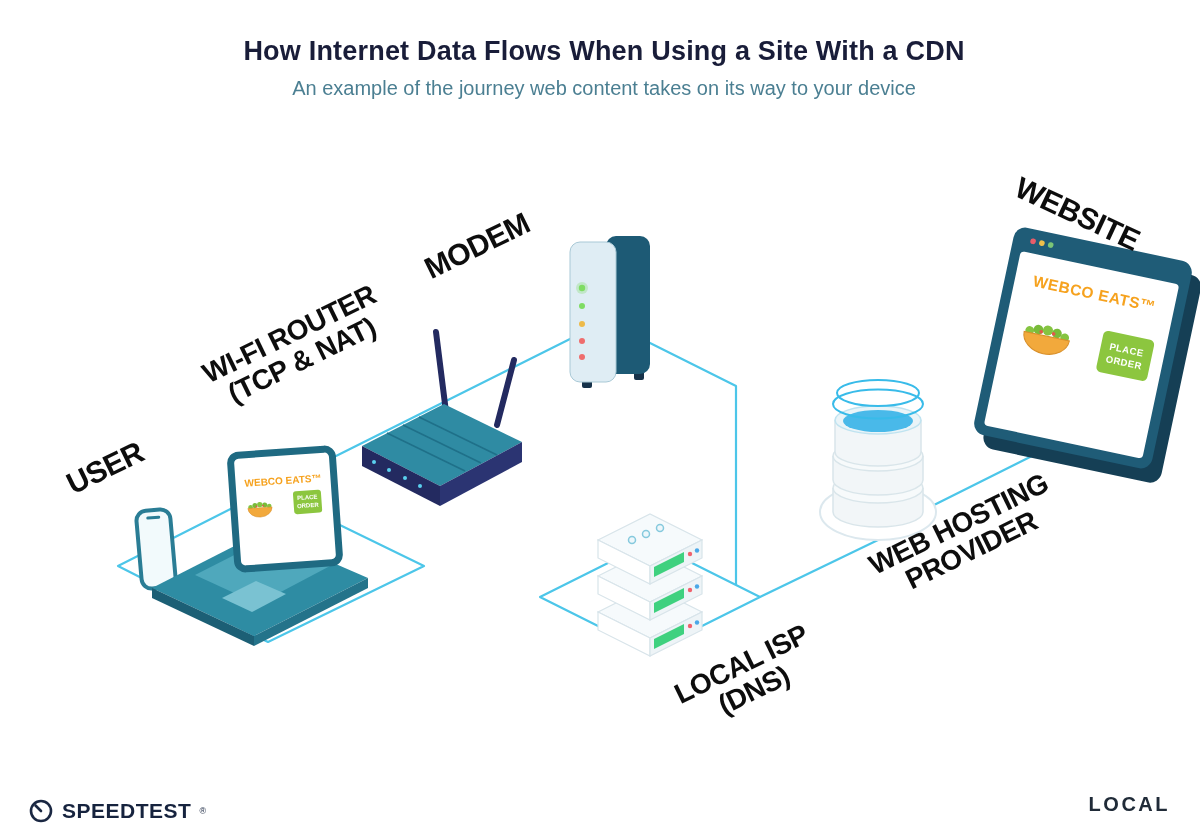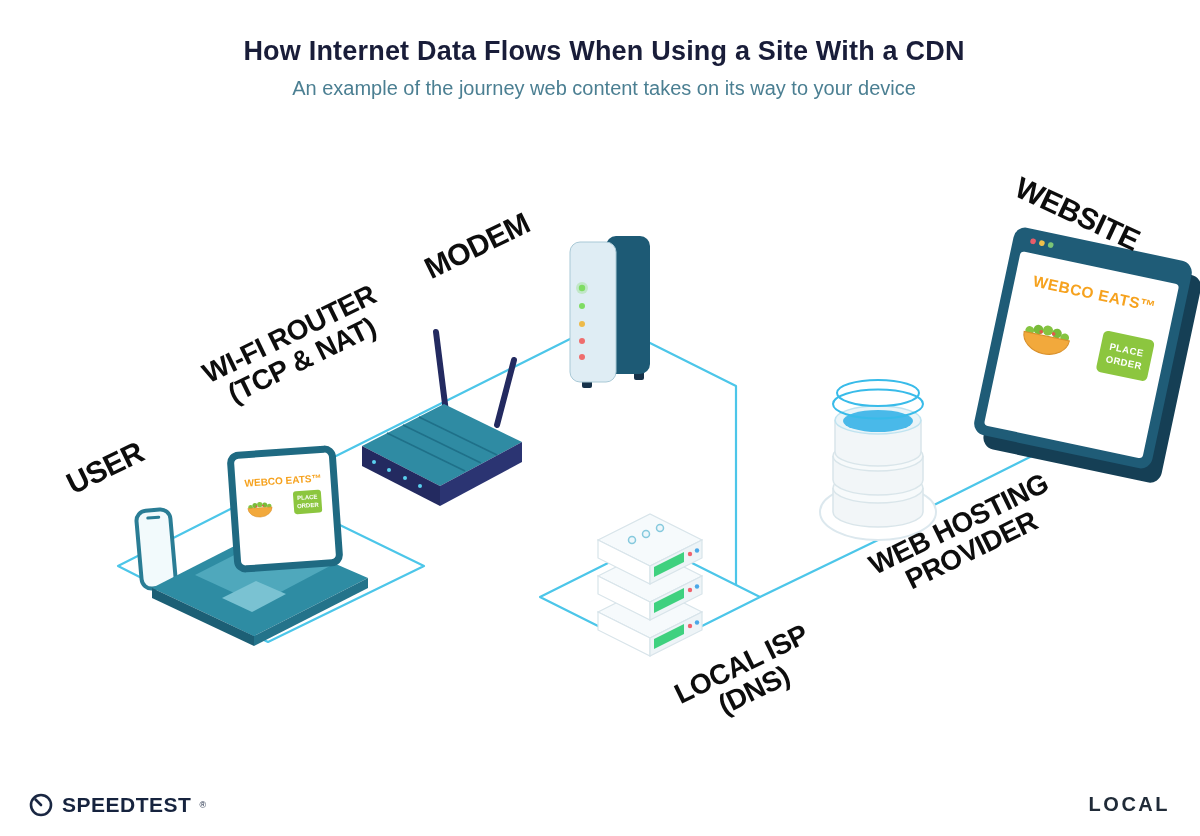--- a/index.html
+++ b/index.html
@@ -20,21 +20,21 @@
     position:absolute; font-weight:700; color:#0d0d0d; text-align:center;
     line-height:1.04; letter-spacing:-0.5px; white-space:nowrap;
   }
   #lbl-user    { left:40px;  top:452px; width:130px; font-size:30px; transform:rotate(-26deg); }
   #lbl-router  { left:168px; top:318px; width:255px; font-size:28px; transform:rotate(-26deg); }
   #lbl-modem   { left:402px; top:230px; width:150px; font-size:30px; transform:rotate(-26deg); }
   #lbl-isp     { left:655px; top:648px; width:185px; font-size:28px; transform:rotate(-26deg); }
   #lbl-hosting { left:845px; top:508px; width:240px; font-size:28px; transform:rotate(-26deg); }
   #lbl-website { left:995px; top:198px; width:165px; font-size:30px; transform:rotate(25deg); }
   .footer-left {
-    position:absolute; left:28px; bottom:18px; display:flex; align-items:center; gap:8px;
+    position:absolute; left:28px; bottom:12px; display:flex; align-items:center; gap:8px;
   }
   .speedtest-text { font-size:21px; font-weight:700; color:#16233e; letter-spacing:0.5px; }
   .speedtest-reg { font-size:9px; font-weight:400; color:#16233e; vertical-align:super; }
   .footer-right {
     position:absolute; right:30px; bottom:20px; font-size:20px; font-weight:600;
     letter-spacing:2.5px; color:#202b38;
   }
 </style>
 </head>
 <body>

